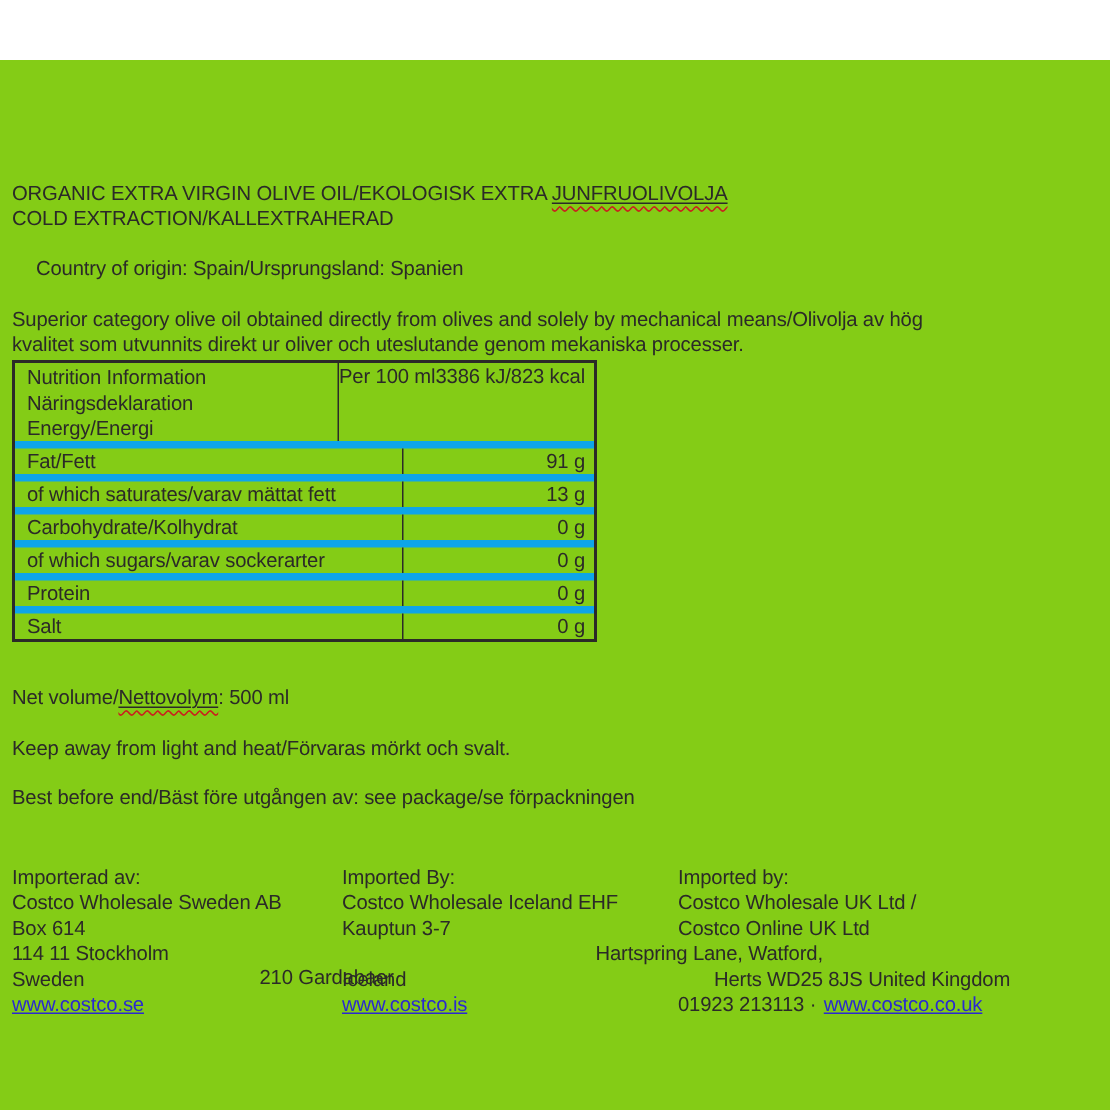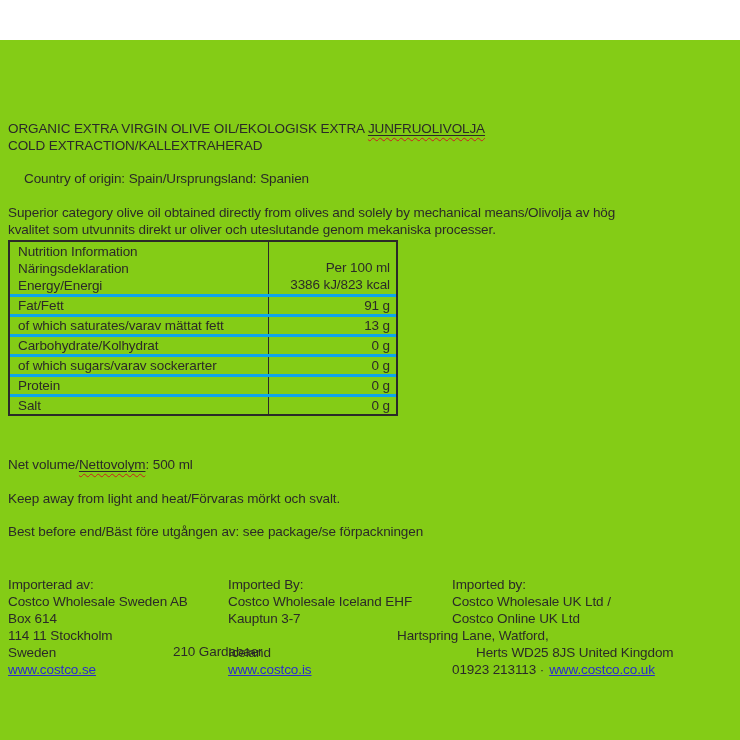--- a/index.html
+++ b/index.html
@@ -32,21 +32,21 @@
   
   .ntable {
     position: absolute;
     left: 8px; top: 200px;
     width: 390px;
     border: 2px solid #2b2a28;
     box-sizing: border-box;
   }
   .nrow {
     display: flex;
-    border-top: 3px solid #0ea5e9;
+    border-top: 5px solid #0ea5e9;
     line-height: 17px;
     height: 17px;
   }
   .nrow.nhead { border-top: none; height: 52px; line-height: 17px; }
   .ncell-l {
     width: 258px;
     box-sizing: border-box;
     padding-left: 8px;
     overflow: hidden;
     white-space: nowrap;
@@ -54,21 +54,21 @@
   .ncell-r {
     flex: 1;
     box-sizing: border-box;
     border-left: 1px solid #2b2a28;
     text-align: right;
     padding-right: 6px;
     white-space: nowrap;
   }
   .nhead .ncell-l { padding-top: 1px; }
   .nhead .ncell-l div { line-height: 17px; }
-  .nhead .ncell-r { display: flex; flex-direction: column; justify-content: flex-end; padding-bottom: 1px; }
+  .nhead .ncell-r { display: flex; flex-direction: row; justify-content: flex-end; padding-bottom: 1px; }
   .nhead .ncell-r div { line-height: 17px; }
 
   
   .imp { position: absolute; white-space: nowrap; }
   .link {
     color: #2a2ad0;
     text-decoration: underline;
     text-decoration-thickness: 1px;
     cursor: pointer;
   }

